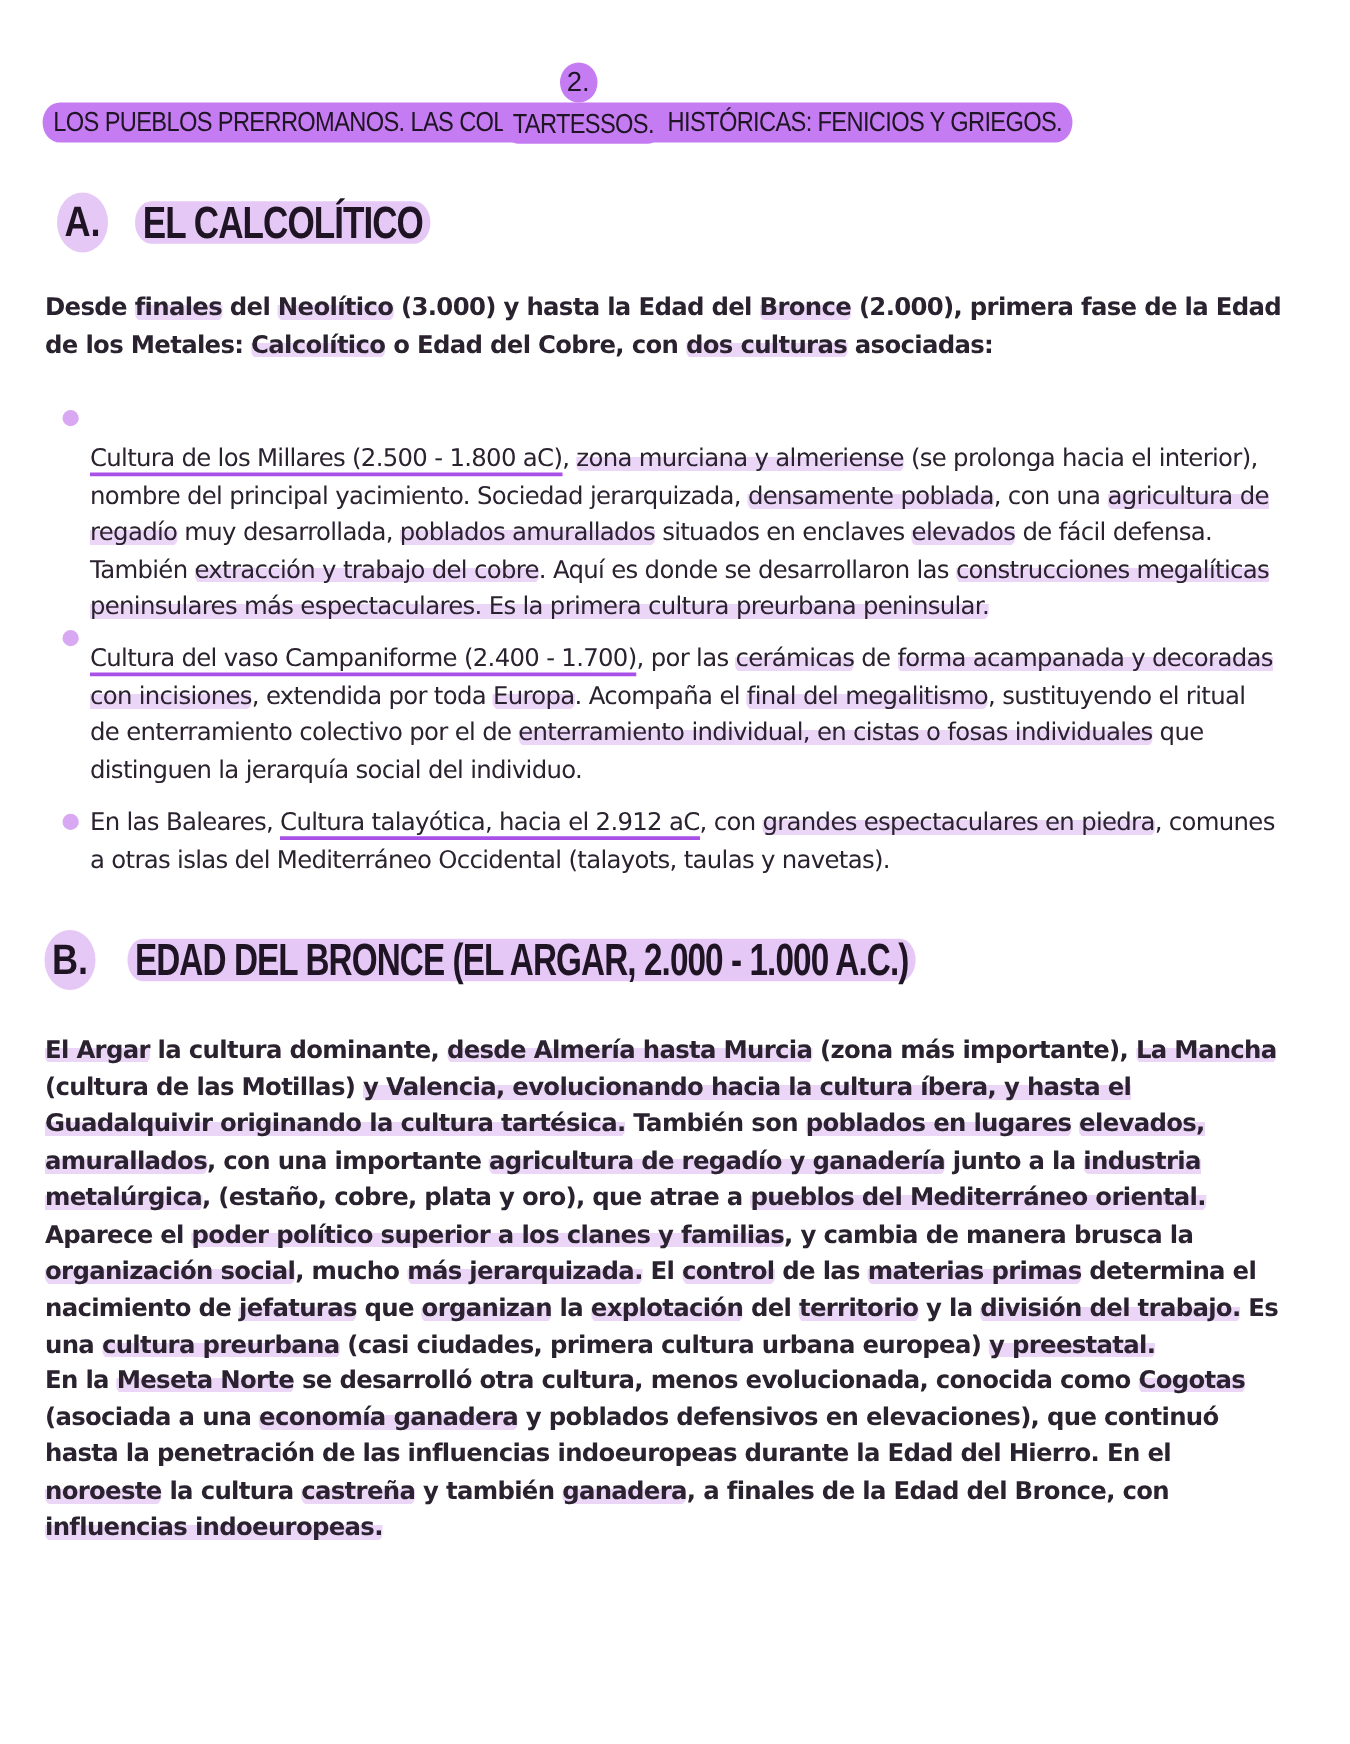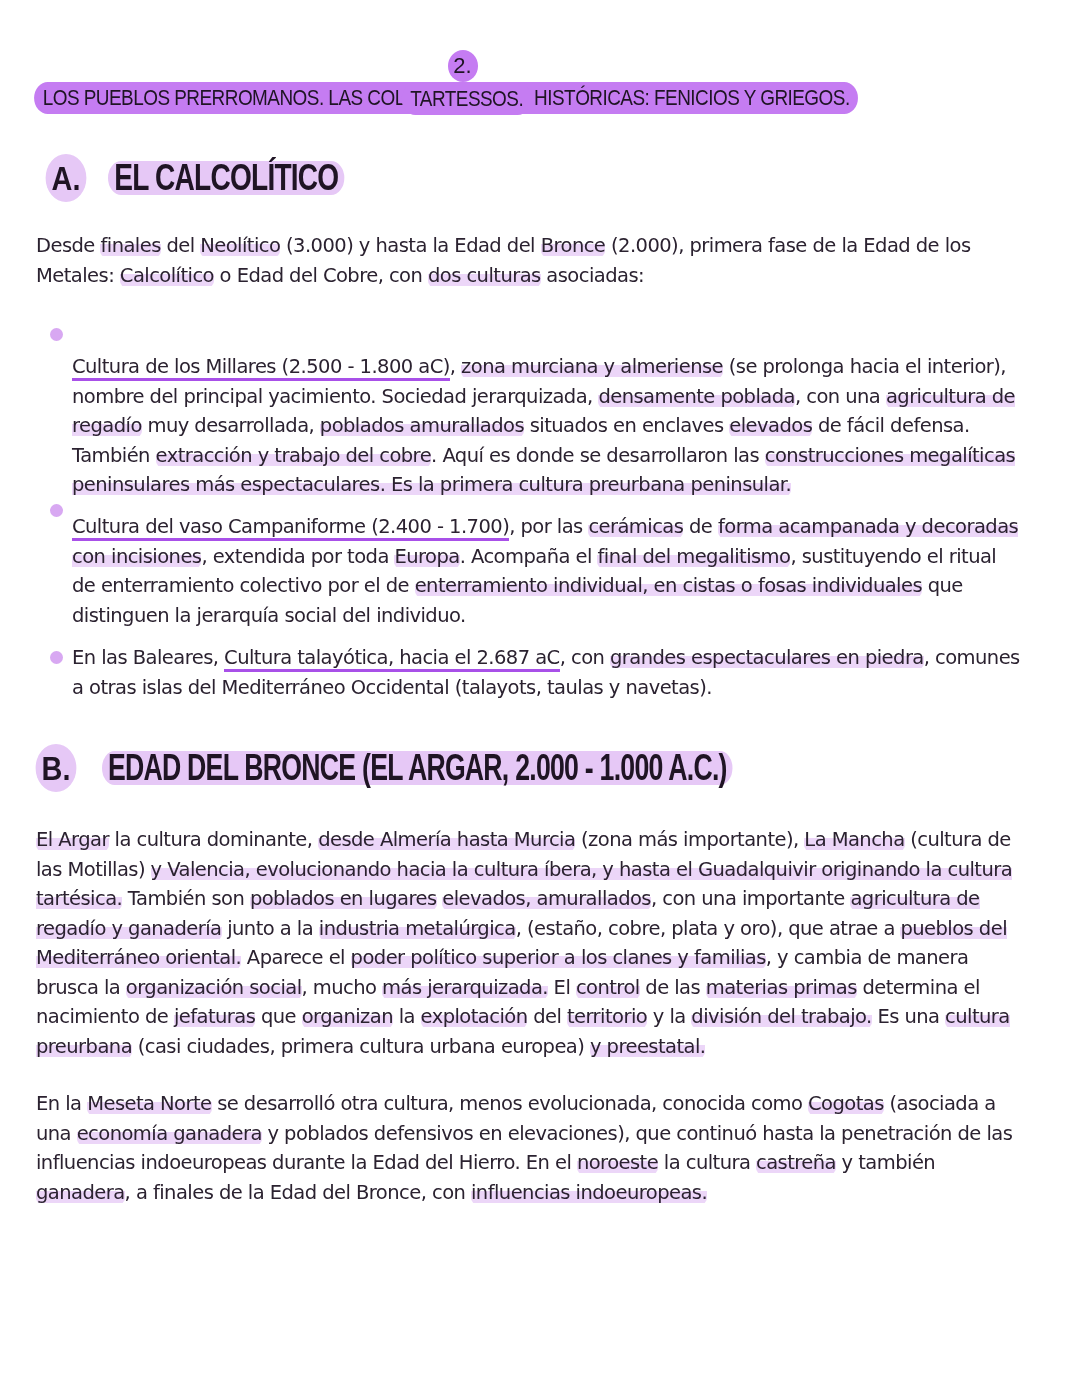--- a/index.html
+++ b/index.html
@@ -43,21 +43,21 @@
   #secA { top: 154px; left: 42px; }
   #secA .sec-pill { margin-left: 18px; transform: scaleX(0.78); }
   #secB { top: 744px; left: 32px; }
   #secB .sec-pill { margin-left: 22px; transform: scaleX(0.74); white-space: nowrap; }
 
   .para {
     position: absolute; left: 36px; width: 990px;
     font-size: 19.5px; line-height: 29.5px; letter-spacing: -0.55px;
     font-family: "DejaVu Sans", sans-serif;
   }
-  .para p { margin: 0; }
+  .para p { margin: 0; font-weight: bold; }
   .hl { background: linear-gradient(to bottom, transparent 45%, #ecd6f8 45%, #ecd6f8 95%, transparent 95%); border-radius: 6px; }
   .ul { border-bottom: 3px solid #a850e8; padding-bottom: 0; }
   .bullet {
     position: absolute; left: 50px; width: 13px; height: 13px; border-radius: 50%;
     background: #d8a8f2;
   }
   .bullet-text { position: absolute; left: 72px; width: 950px;
     font-size: 19.5px; line-height: 29.5px; letter-spacing: -0.55px; }
 </style>
 </head>
@@ -85,21 +85,21 @@
   <p style="margin:0"><span class="ul">Cultura de los Millares (2.500 - 1.800 aC)</span>, <span class="hl">zona murciana y almeriense</span> (se prolonga hacia el interior), nombre del principal yacimiento. Sociedad jerarquizada, <span class="hl">densamente poblada</span>, con una <span class="hl">agricultura de regadío</span> muy desarrollada, <span class="hl">poblados amurallados</span> situados en enclaves <span class="hl">elevados</span> de fácil defensa. También <span class="hl">extracción y trabajo del cobre</span>. Aquí es donde se desarrollaron las <span class="hl">construcciones megalíticas peninsulares más espectaculares. Es la primera cultura preurbana peninsular.</span></p>
 </div>
 
 <div class="bullet" style="top:504px;"></div>
 <div class="bullet-text" style="top:492px;margin-top:20px;">
   <p style="margin:0"><span class="ul">Cultura del vaso Campaniforme (2.400 - 1.700)</span>, por las <span class="hl">cerámicas</span> de <span class="hl">forma acampanada y decoradas con incisiones</span>, extendida por toda <span class="hl">Europa</span>. Acompaña el <span class="hl">final del megalitismo</span>, sustituyendo el ritual de enterramiento colectivo por el de <span class="hl">enterramiento individual, en cistas o fosas individuales</span> que distinguen la jerarquía social del individuo.</p>
 </div>
 
 <div class="bullet" style="top:651px;"></div>
 <div class="bullet-text" style="top:643px;">
-  <p style="margin:0">En las Baleares, <span class="ul">Cultura talayótica, hacia el 2.687 aC</span>, con <span class="hl">grandes espectaculares en piedra</span>, comunes a otras islas del Mediterráneo Occidental (talayots, taulas y navetas).</p>
+  <p style="margin:0">En las Baleares, <span class="ul">Cultura talayótica, hacia el 2.912 aC</span>, con <span class="hl">grandes espectaculares en piedra</span>, comunes a otras islas del Mediterráneo Occidental (talayots, taulas y navetas).</p>
 </div>
 
 <div class="sec-head" id="secB">
   <div class="sec-letter">B.</div>
   <div class="sec-pill">EDAD DEL BRONCE (EL ARGAR, 2.000 - 1.000 A.C.)</div>
 </div>
 
 <div class="para" style="top:825px;">
   <p><span class="hl">El Argar</span> la cultura dominante, <span class="hl">desde Almería hasta Murcia</span> (zona más importante), <span class="hl">La Mancha</span> (cultura de las Motillas) <span class="hl">y Valencia, evolucionando hacia la cultura íbera, y hasta el Guadalquivir originando la cultura tartésica.</span> También son <span class="hl">poblados en lugares</span> <span class="hl">elevados, amurallados</span>, con una importante <span class="hl">agricultura de regadío y ganadería</span> junto a la <span class="hl">industria metalúrgica</span>, (estaño, cobre, plata y oro), que atrae a <span class="hl">pueblos del Mediterráneo oriental.</span> Aparece el <span class="hl">poder político superior a los clanes y familias</span>, y cambia de manera brusca la <span class="hl">organización social</span>, mucho <span class="hl">más jerarquizada.</span> El <span class="hl">control</span> de las <span class="hl">materias primas</span> determina el nacimiento de <span class="hl">jefaturas</span> que <span class="hl">organizan</span> la <span class="hl">explotación</span> del <span class="hl">territorio</span> y la <span class="hl">división del trabajo.</span> Es una <span class="hl">cultura preurbana</span> (casi ciudades, primera cultura urbana europea) <span class="hl">y preestatal.</span></p>
 </div>

